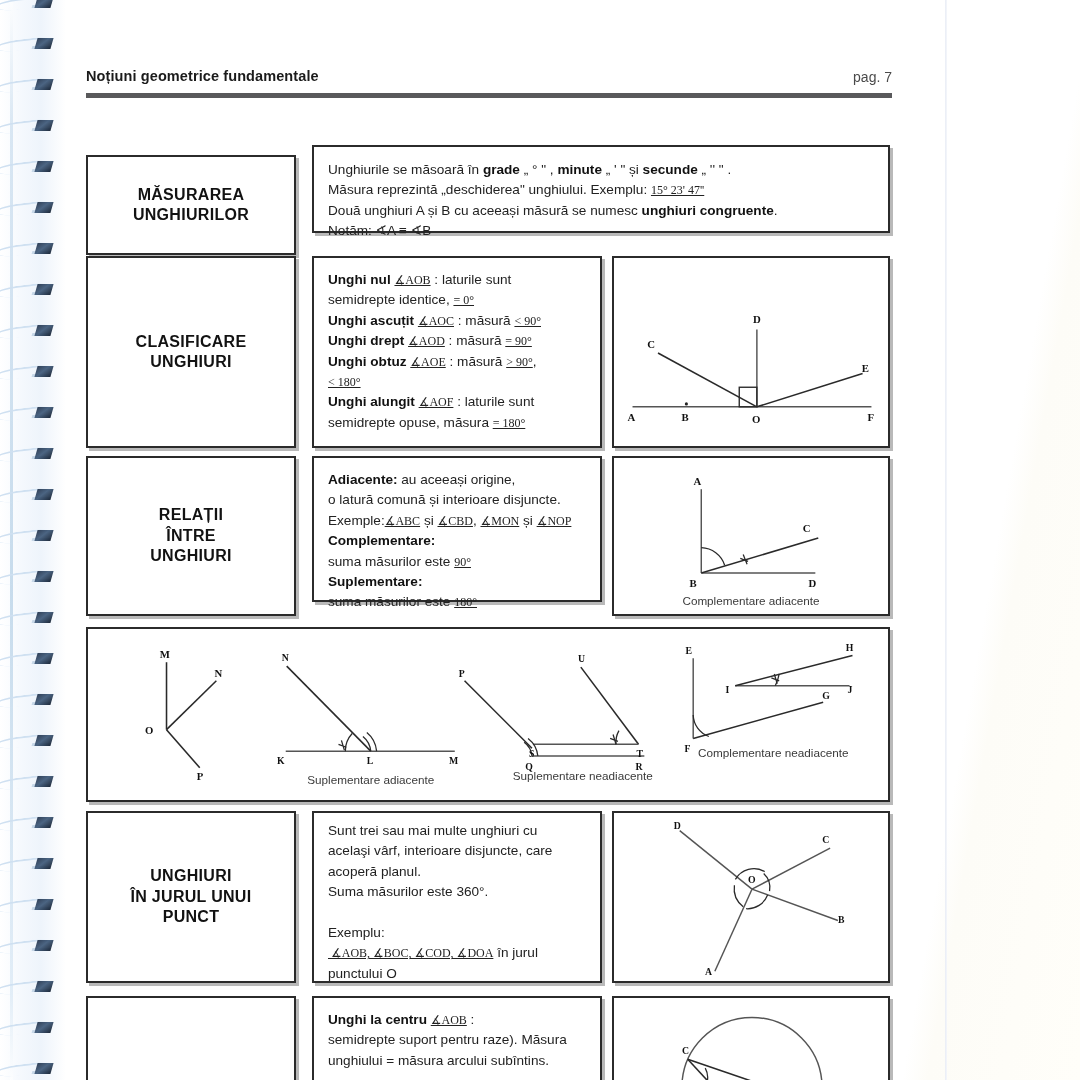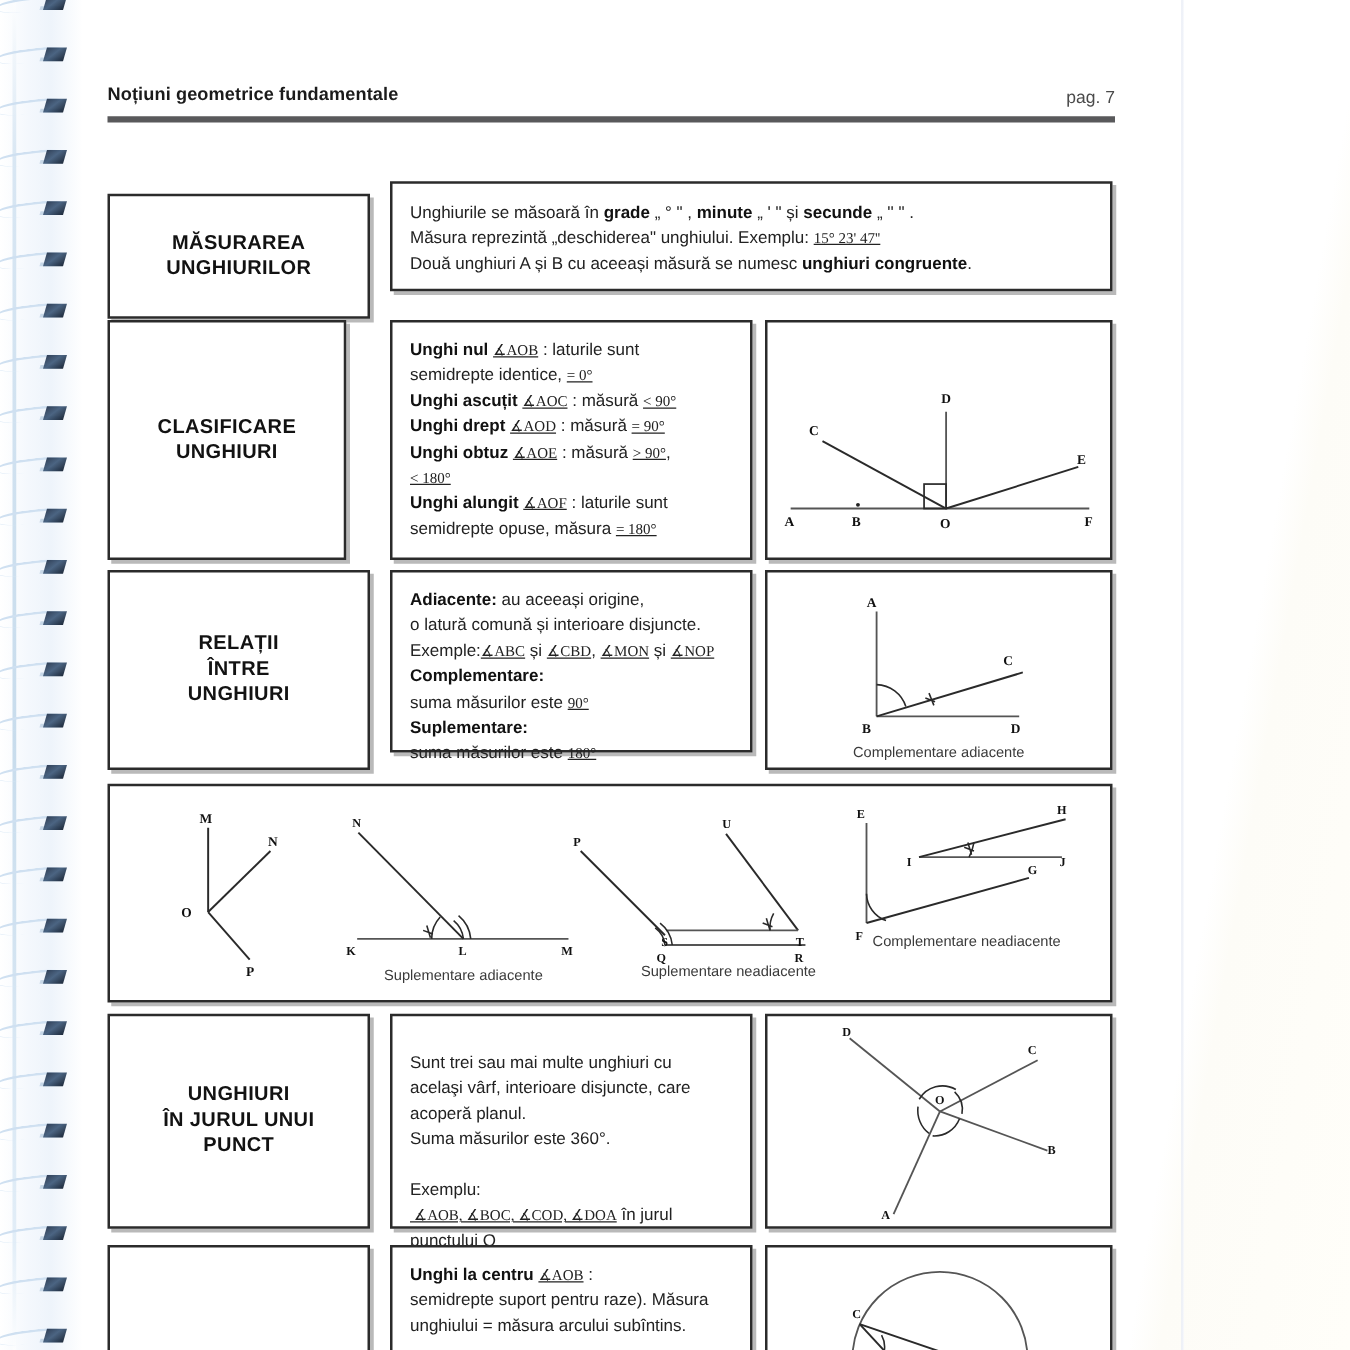--- a/index.html
+++ b/index.html
@@ -249,24 +249,25 @@
 </div>
 
 <div class="box label-box" style="left:86px;top:145px;width:210px;height:100px;margin-top:10px;">
   <div class="label-txt">MĂSURAREA<br>UNGHIURILOR</div>
 </div>
 <div class="box text-box" style="left:312px;top:145px;width:578px;height:88px;">
   <div>
       <div class="line">Unghiurile se măsoară în <b>grade</b> „ ° " , <b>minute</b> „ ' " și <b>secunde</b> „ '' " .</div>
       <div class="line">Măsura reprezintă „deschiderea" unghiului. Exemplu: <span class="serif">15° 23' 47''</span></div>
       <div class="line">Două unghiuri A și B cu aceeași măsură se numesc <b>unghiuri congruente</b>.</div>
-    </div>
-</div>
-
-<div class="box label-box" style="left:86px;top:256px;width:191px;height:192px;">
+      <div class="line">Notăm: ∢A ≡ ∢B</div>
+    </div>
+</div>
+
+<div class="box label-box" style="left:86px;top:256px;width:210px;height:192px;">
   <div class="label-txt">CLASIFICARE<br>UNGHIURI</div>
 </div>
 <div class="box text-box" style="left:312px;top:256px;width:290px;height:192px;padding-top:12px;">
   <div>
       <div class="line"><b>Unghi nul</b> <span class="serif">∡AOB</span> : laturile sunt</div>
       <div class="line">semidrepte identice, <span class="serif">= 0°</span></div>
       <div class="line"><b>Unghi ascuțit</b> <span class="serif">∡AOC</span> : măsură <span class="serif">&lt; 90°</span></div>
       <div class="line"><b>Unghi drept</b> <span class="serif">∡AOD</span> : măsură <span class="serif">= 90°</span></div>
       <div class="line"><b>Unghi obtuz</b> <span class="serif">∡AOE</span> : măsură <span class="serif">&gt; 90°</span>,</div>
       <div class="line"><span class="serif">&lt; 180°</span></div>
@@ -379,21 +380,21 @@
     <text x="768" y="23" font-size="10">H</text>
     <text x="645" y="65" font-size="10">I</text>
     <text x="770" y="65" font-size="10">J</text>
     <text class="cpt" x="694" y="131" text-anchor="middle">Complementare neadiacente</text>
   </svg>
 </div>
 
 <div class="box label-box" style="left:86px;top:811px;width:210px;height:172px;">
   <div class="label-txt">UNGHIURI<br>ÎN JURUL UNUI<br>PUNCT</div>
 </div>
-<div class="box text-box" style="left:312px;top:811px;width:290px;height:172px;padding-top:27px;">
+<div class="box text-box" style="left:312px;top:811px;width:290px;height:172px;padding-top:8px;">
   <div>
       <div class="line">Sunt trei sau mai multe unghiuri cu</div>
       <div class="line">acelaşi vârf, interioare disjuncte, care</div>
       <div class="line">acoperă planul.</div>
       <div class="line">Suma măsurilor este 360°.</div>
       <div class="line">&nbsp;</div>
       <div class="line">Exemplu:</div>
       <div class="line"><span class="serif">&nbsp;∡AOB, ∡BOC, ∡COD, ∡DOA</span> în jurul</div>
       <div class="line">punctului O</div>
     </div>

